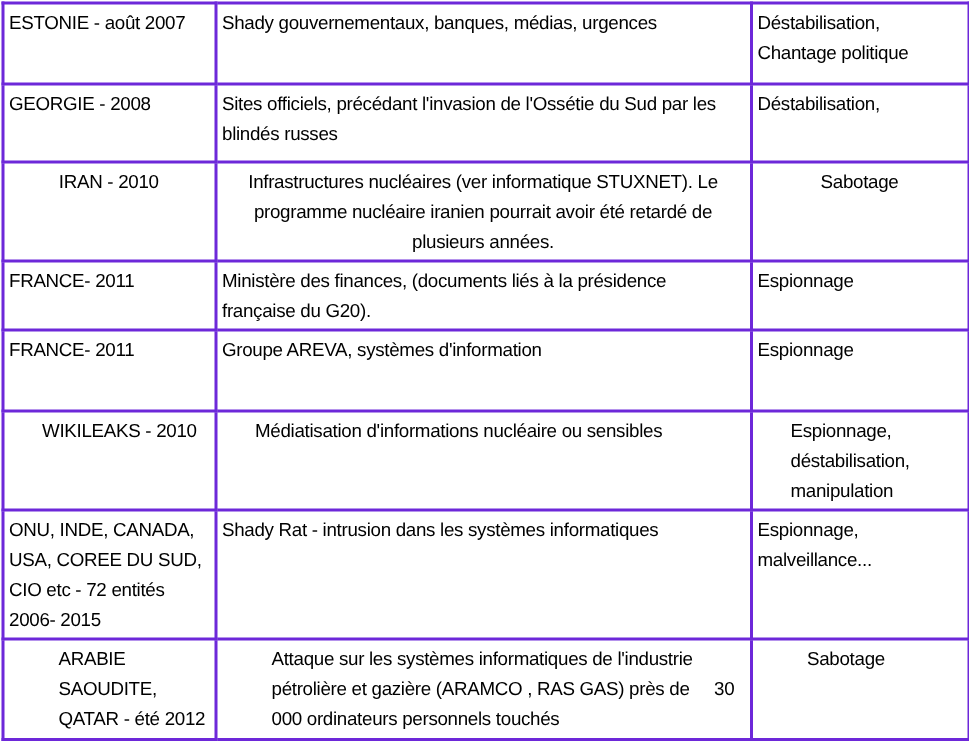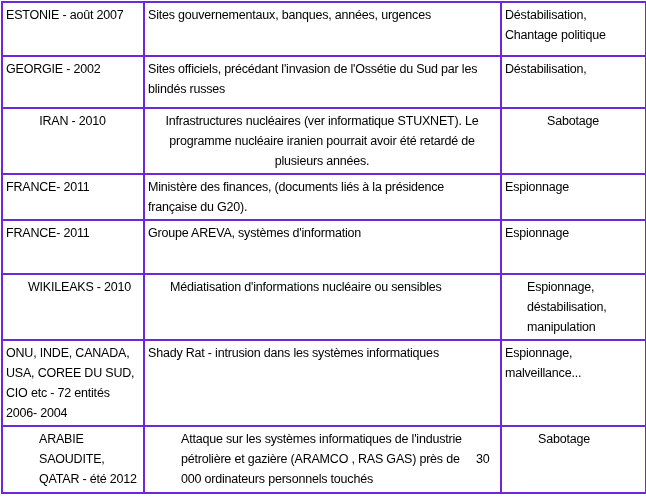--- a/index.html
+++ b/index.html
@@ -53,25 +53,25 @@
 
 <table class="doc-table">
   <colgroup>
     <col class="c-event">
     <col class="c-desc">
     <col class="c-type">
   </colgroup>
   <tbody>
     <tr class="r1">
       <td>ESTONIE - août 2007</td>
-      <td>Sites gouvernementaux, banques, années, urgences</td>
+      <td>Shady gouvernementaux, banques, médias, urgences</td>
       <td>Déstabilisation, Chantage politique</td>
     </tr>
     <tr class="r2">
-      <td>GEORGIE - 2002</td>
+      <td>GEORGIE - 2008</td>
       <td>Sites officiels, précédant l'invasion de l'Ossétie du Sud par les blindés russes</td>
       <td>Déstabilisation,</td>
     </tr>
     <tr class="r3">
       <td>IRAN - 2010</td>
       <td>Infrastructures nucléaires (ver informatique STUXNET). Le programme nucléaire iranien pourrait avoir été retardé de plusieurs années.</td>
       <td>Sabotage</td>
     </tr>
     <tr class="r4">
       <td>FRANCE- 2011</td>
@@ -82,21 +82,21 @@
       <td>FRANCE- 2011</td>
       <td>Groupe AREVA, systèmes d'information</td>
       <td>Espionnage</td>
     </tr>
     <tr class="r6">
       <td>WIKILEAKS - 2010</td>
       <td>Médiatisation d'informations nucléaire ou sensibles</td>
       <td>Espionnage, déstabilisation, manipulation</td>
     </tr>
     <tr class="r7">
-      <td>ONU, INDE, CANADA, USA, COREE DU SUD, CIO etc  - 72 entités 2006- 2004</td>
+      <td>ONU, INDE, CANADA, USA, COREE DU SUD, CIO etc  - 72 entités 2006- 2015</td>
       <td>Shady Rat - intrusion dans les systèmes informatiques</td>
       <td>Espionnage, malveillance...</td>
     </tr>
     <tr class="r8">
       <td>ARABIE SAOUDITE, QATAR - été 2012</td>
       <td>Attaque sur les systèmes informatiques de l'industrie pétrolière et gazière (ARAMCO , RAS GAS) près de&nbsp;&nbsp;&nbsp;&nbsp;&nbsp;30 000 ordinateurs personnels touchés</td>
       <td>Sabotage</td>
     </tr>
   </tbody>
 </table>

